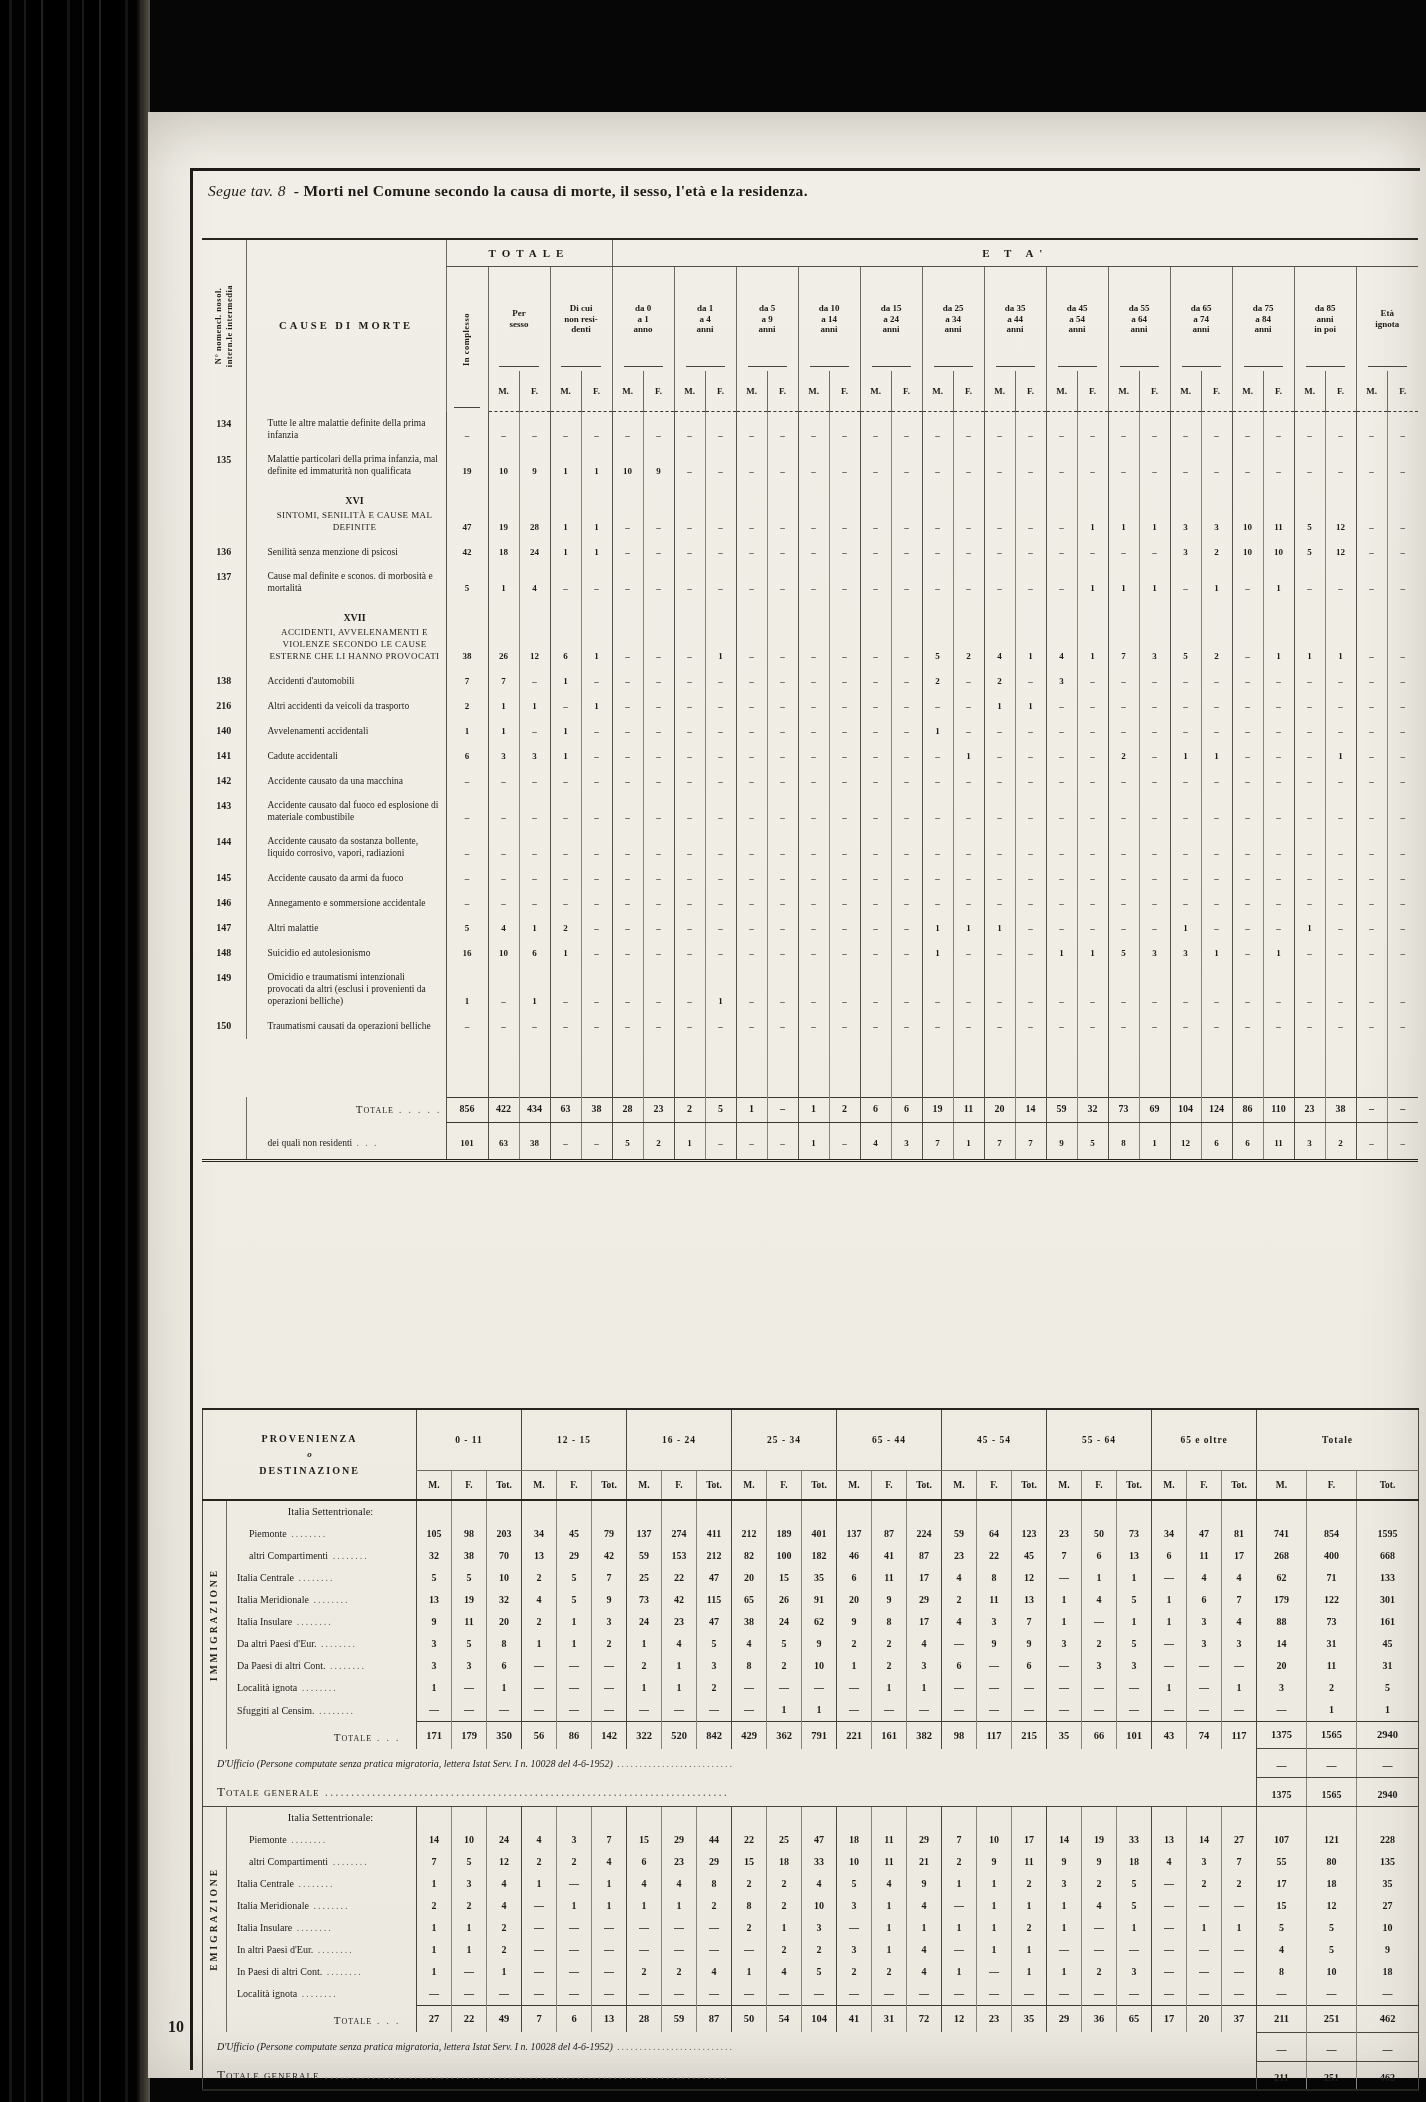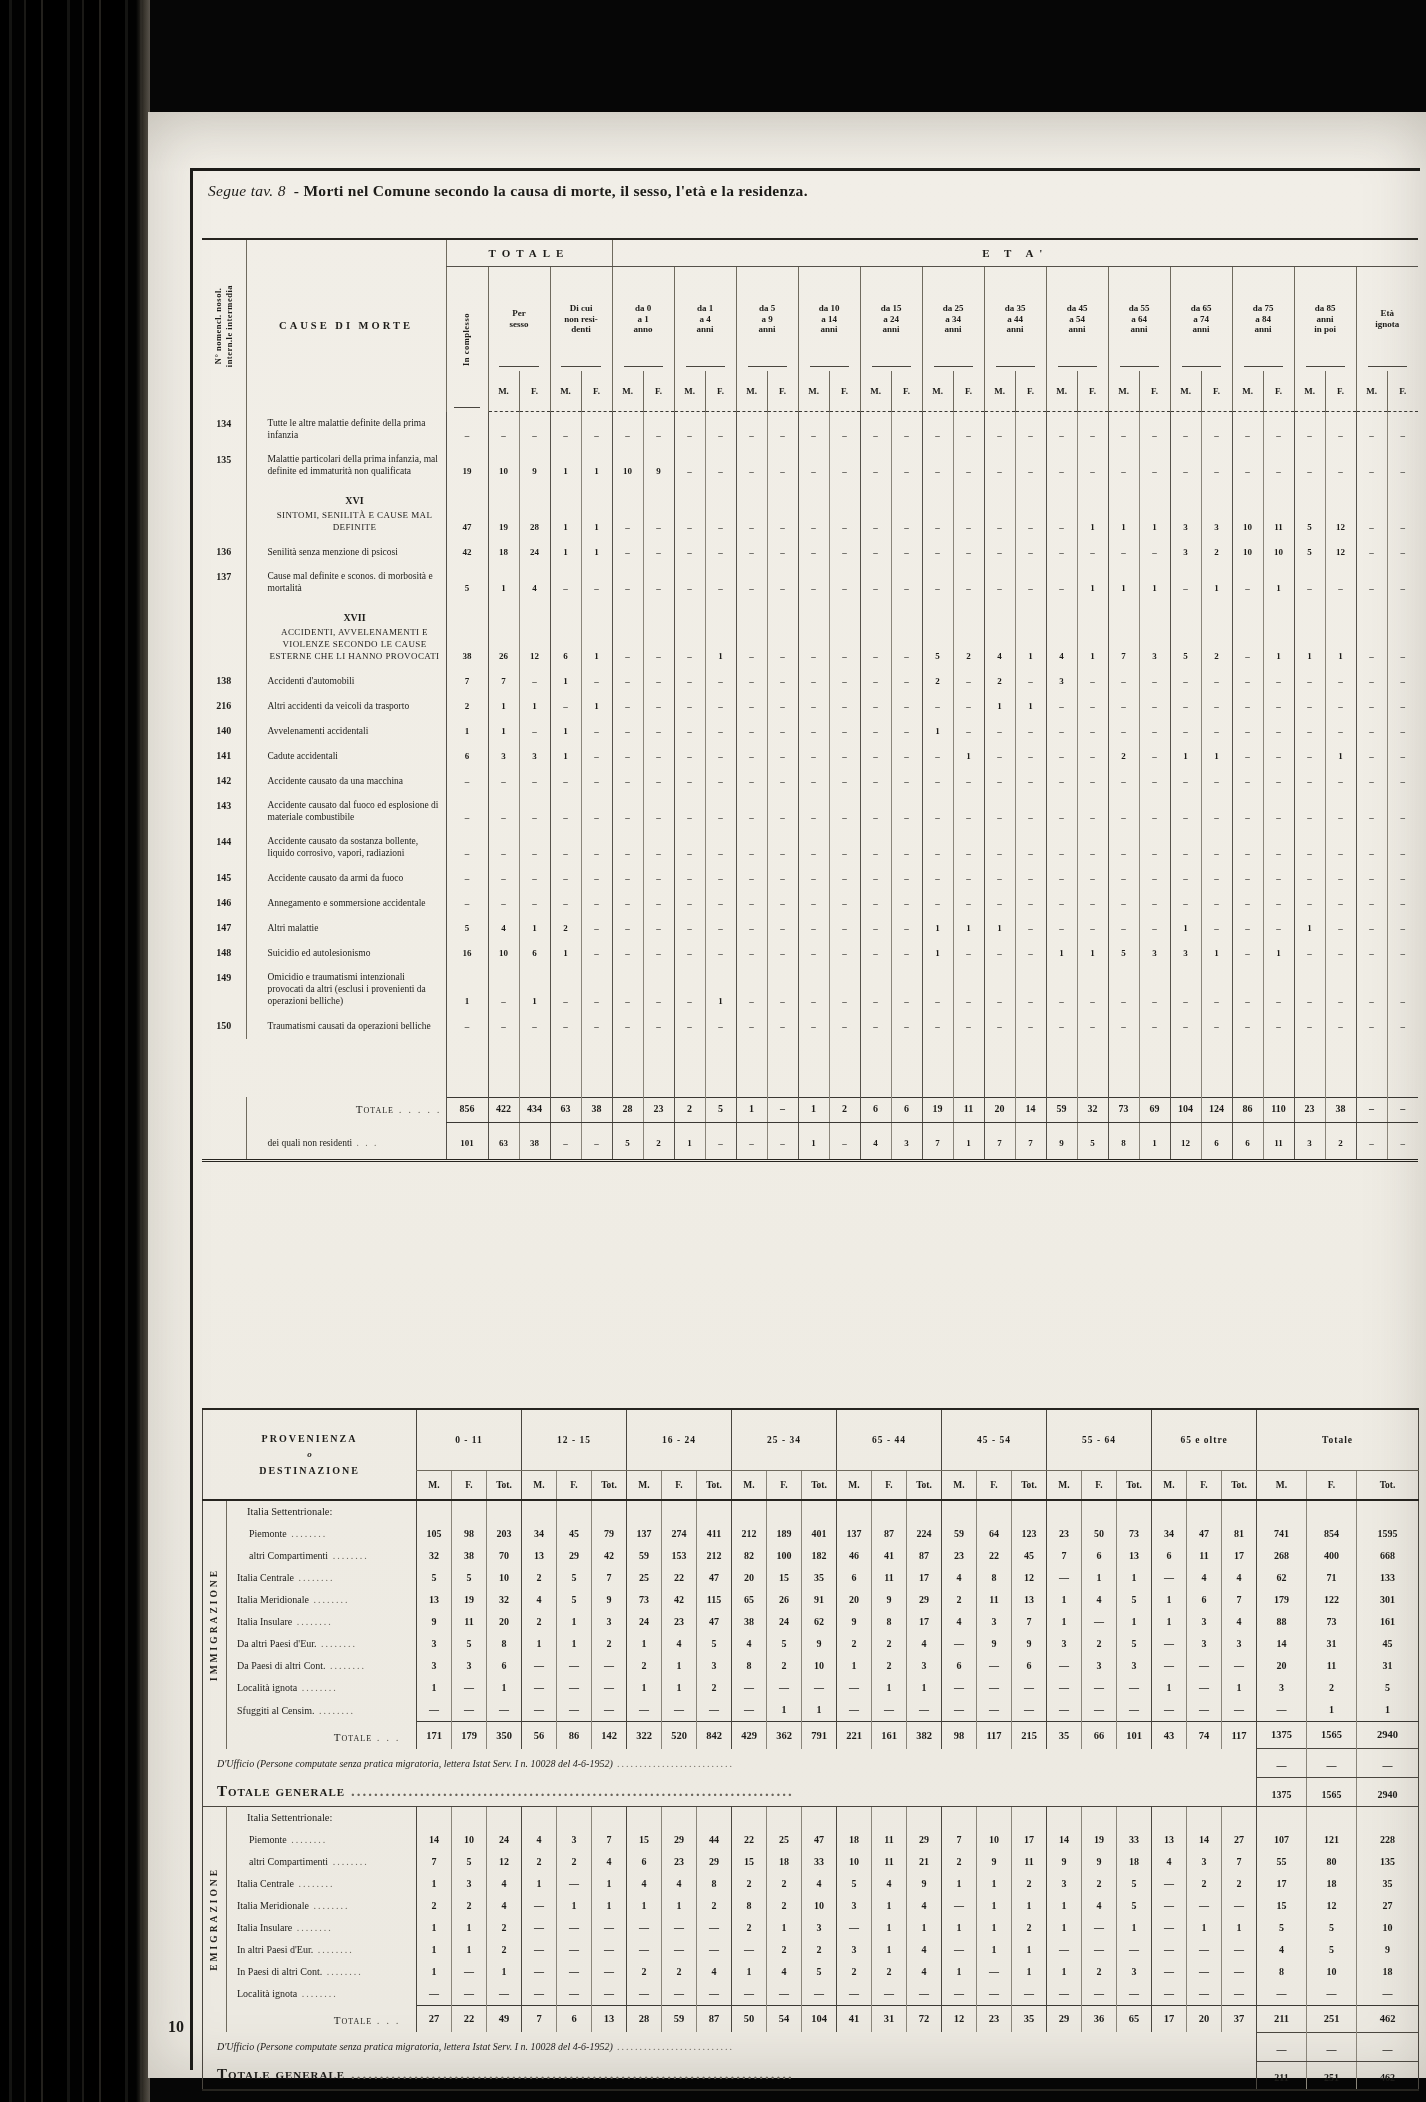--- a/index.html
+++ b/index.html
@@ -96,34 +96,34 @@
   #t2 thead tr.sub th{height:28px;border-bottom:2px solid #26241f;border-left:1px solid #8a857a;}
   #t2 thead tr.sub th.gs{border-left:1px solid #4a463f;}
   #t2 td{font-size:10px;line-height:13px;vertical-align:bottom;}
   #t2 td.side{border-right:1px solid #6f6a5e;vertical-align:middle;}
   #t2 .sidetext{
     writing-mode:vertical-rl;transform:rotate(180deg);margin:0 auto;display:block;
     font-size:9.5px;font-weight:bold;letter-spacing:3px;color:#23211d;
   }
   #t2 td.lbl{padding:4px 2px 5px 10px;white-space:nowrap;overflow:hidden;}
   #t2 td.lbl.ind{padding-left:22px;}
-  #t2 td.lbl.grp{font-size:10.5px;padding-left:20px;}
+  #t2 td.lbl.grp{font-size:10.5px;padding-left:20px;text-align:center;}
   #t2 td.v{
     text-align:center;font-weight:bold;font-size:10px;
     border-left:1px solid #8a857a;padding:4px 1px 5px 1px;
   }
   #t2 td.v.gs{border-left:1px solid #4a463f;}
   #t2 tr.t2tot td.v{border-top:1px solid #3a3833;font-size:10.5px;padding-top:6px;padding-bottom:7px;}
   #t2 tr.t2tot td.lbl{text-align:right;font-variant:small-caps;font-size:11px;letter-spacing:1px;padding-right:6px;}
   #t2 tr.foot td.txt{
     font-size:10px;font-style:italic;padding:8px 4px 8px 14px;white-space:nowrap;overflow:hidden;
   }
   #t2 tr.foot td.txt .lead{font-style:normal;font-variant:small-caps;}
   #t2 tr.foot td.v{border-top:1px solid #4a463f;border-bottom:1px solid #4a463f;}
-  #t2 tr.tg td.txt{font-size:15px;font-style:normal;font-variant:small-caps;letter-spacing:1px;padding:7px 4px 8px 14px;font-weight:bold;}
+  #t2 tr.tg td.txt{font-size:13px;font-style:normal;font-variant:small-caps;letter-spacing:1px;padding:7px 4px 8px 14px;}
   #t2 tr.sep td{border-top:1px solid #4a463f;}
   .pagenum{
     position:absolute;left:20px;bottom:42px;font-size:16px;font-weight:bold;
   }
 </style>
 </head>
 <body>
 
 <div class="page-stack"></div>
 

